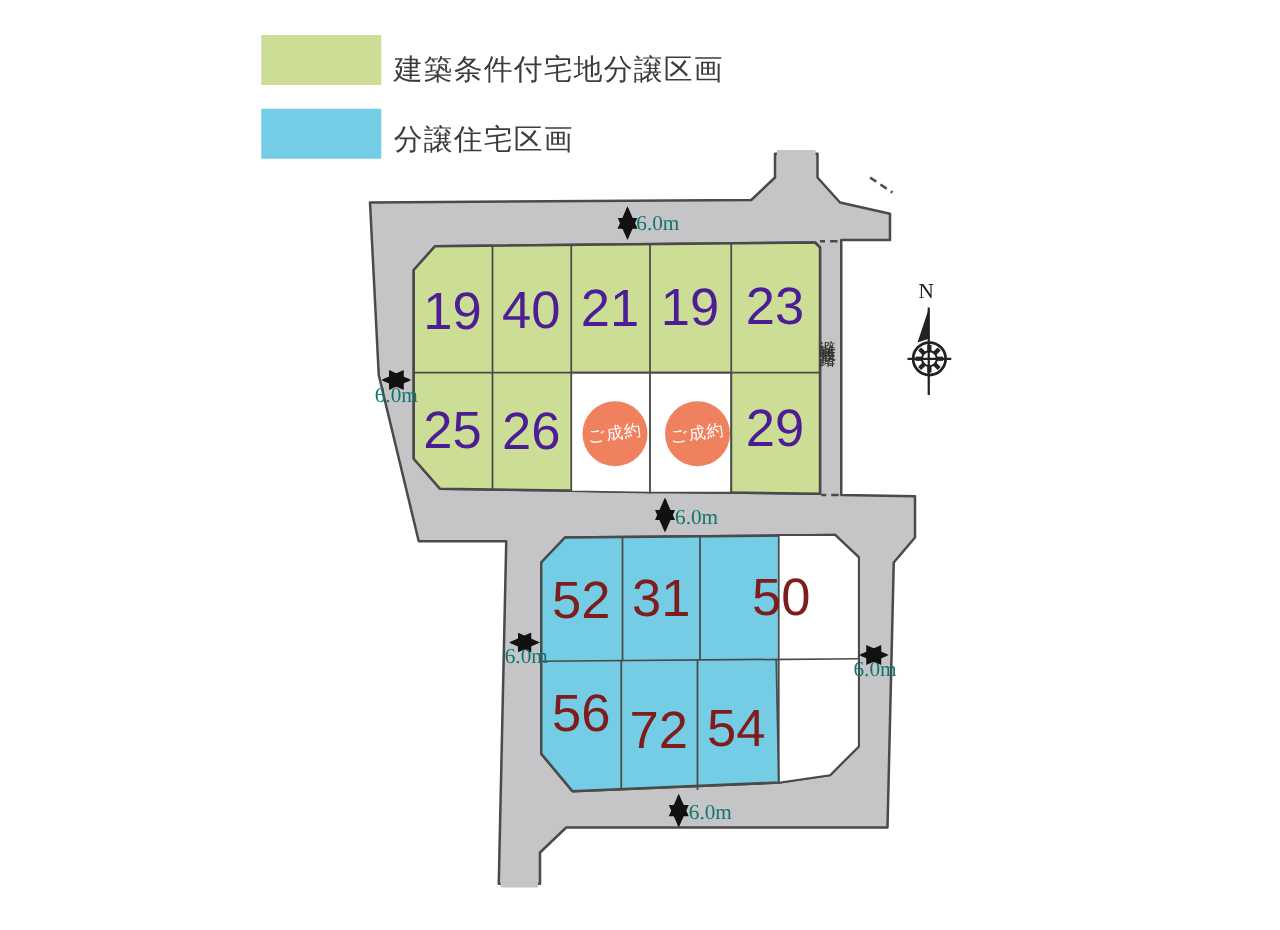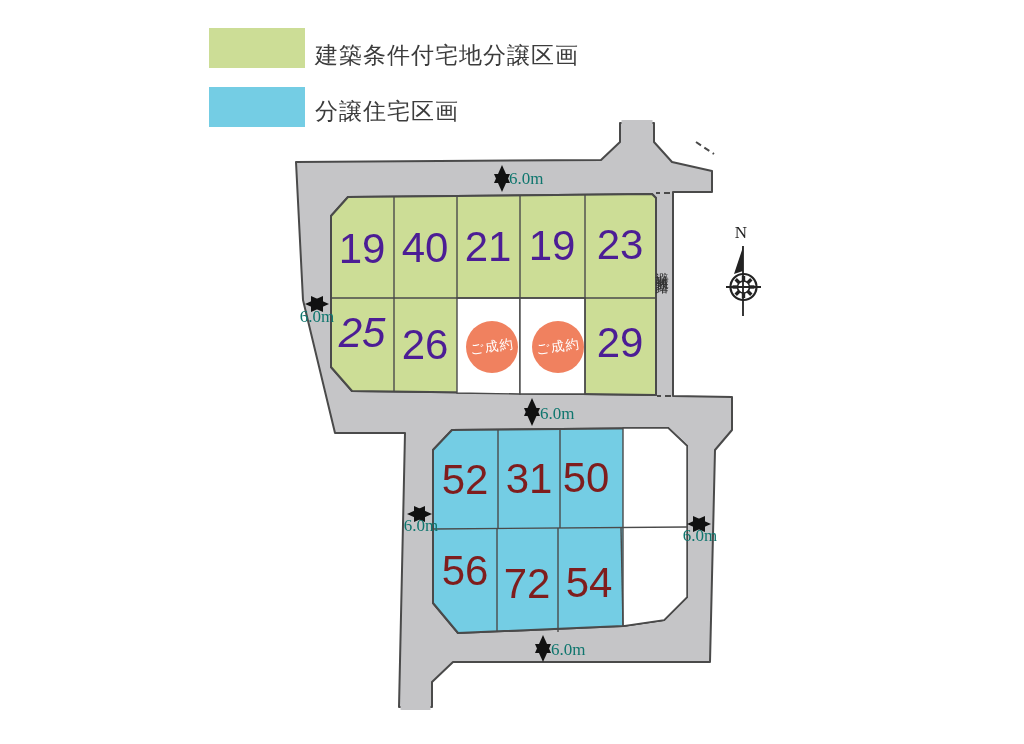--- a/index.html
+++ b/index.html
@@ -146,27 +146,27 @@
     <div class="legend-label" style="left:315px; top:40px;">建築条件付宅地分譲区画</div>
     <div class="legend-swatch blue" style="left:209px; top:87px;"></div>
     <div class="legend-label" style="left:315px; top:96px;">分譲住宅区画</div>
   </div>
 
   <div class="lotnum green" style="left:362px; top:249px;">19</div>
   <div class="lotnum green" style="left:425px; top:248px;">40</div>
   <div class="lotnum green" style="left:488px; top:247px;">21</div>
   <div class="lotnum green" style="left:552px; top:246px;">19</div>
   <div class="lotnum green" style="left:620px; top:245px;">23</div>
-  <div class="lotnum green" style="left:362px; top:333px;font-style:italic;">25</div>
+  <div class="lotnum green" style="left:362px; top:344px;">25</div>
   <div class="lotnum green" style="left:425px; top:345px;">26</div>
   <div class="lotnum green" style="left:620px; top:343px;">29</div>
 
   <div class="lotnum blue" style="left:465px; top:480px;">52</div>
   <div class="lotnum blue" style="left:529px; top:479px;">31</div>
-  <div class="lotnum blue" style="left:586px; top:478px;">50</div>
+  <div class="lotnum blue" style="left:625px; top:478px;">50</div>
   <div class="lotnum blue" style="left:465px; top:571px;">56</div>
   <div class="lotnum blue" style="left:527px; top:584px;">72</div>
   <div class="lotnum blue" style="left:589px; top:583px;">54</div>
 
   <div class="sold-label" style="left:492px; top:347px;">ご成約</div>
   <div class="sold-label" style="left:558px; top:347px;">ご成約</div>
 
   <div class="dim" style="left:509px; top:170px;">6.0m</div>
   <div class="dim centered" style="left:317px; top:316px;">6.0m</div>
   <div class="dim" style="left:540px; top:405px;">6.0m</div>

